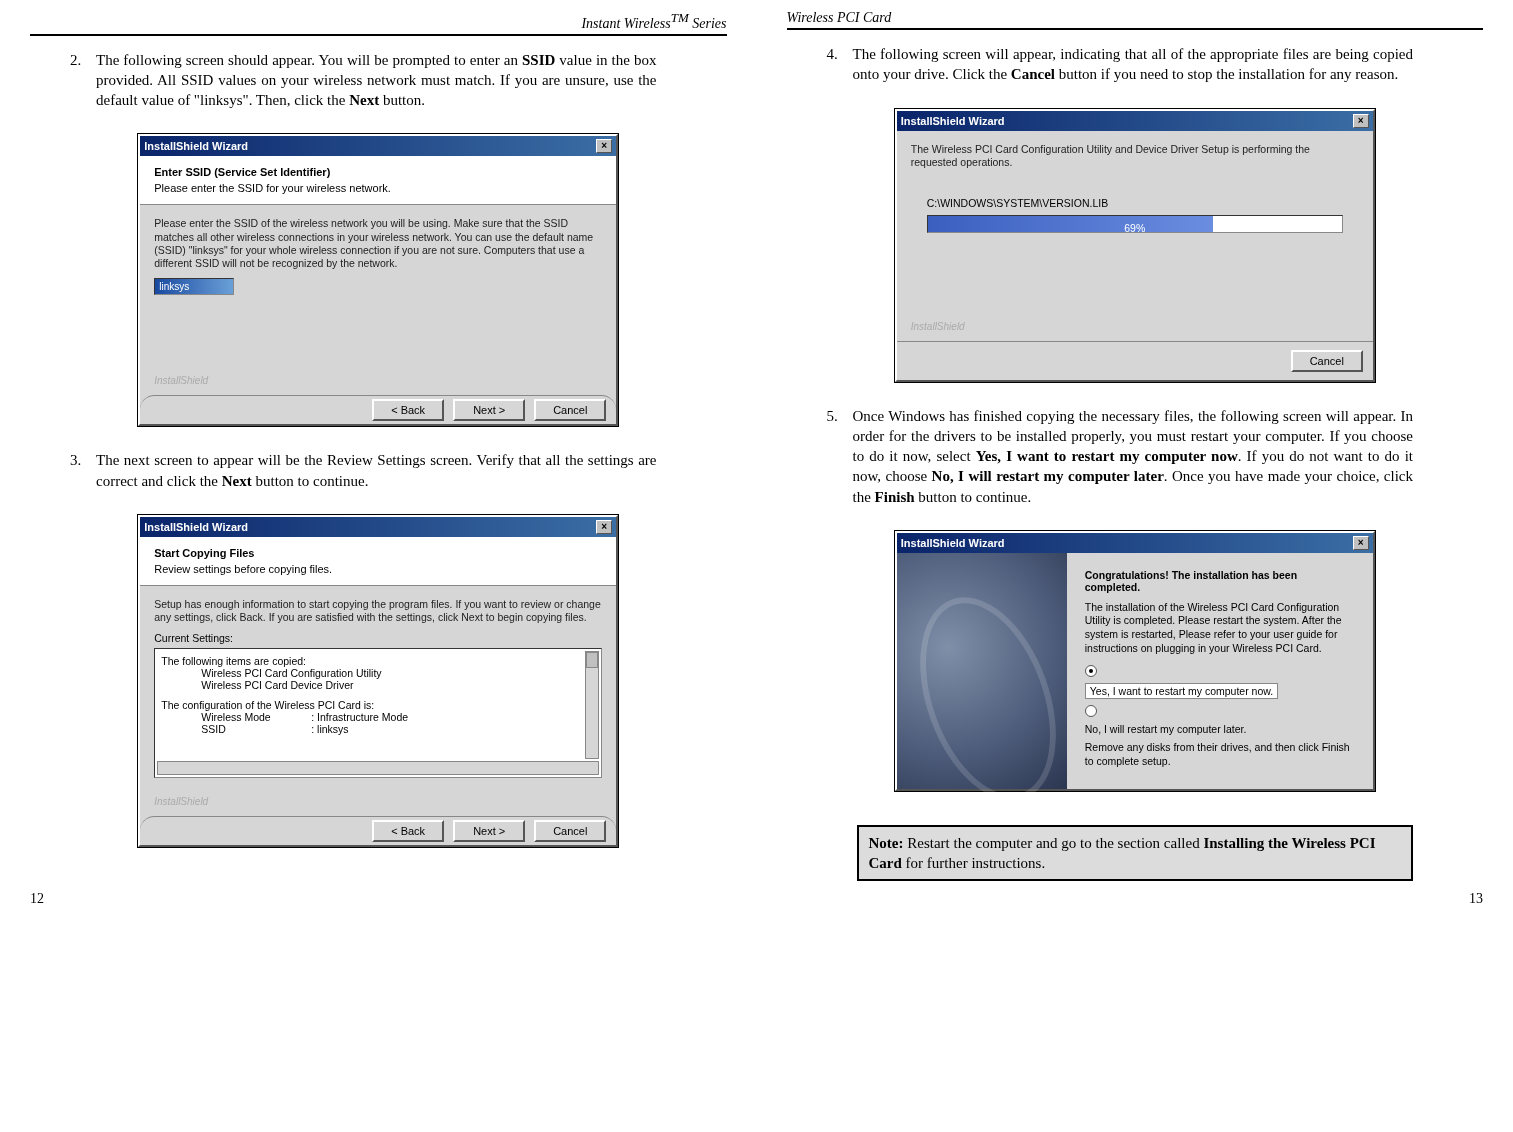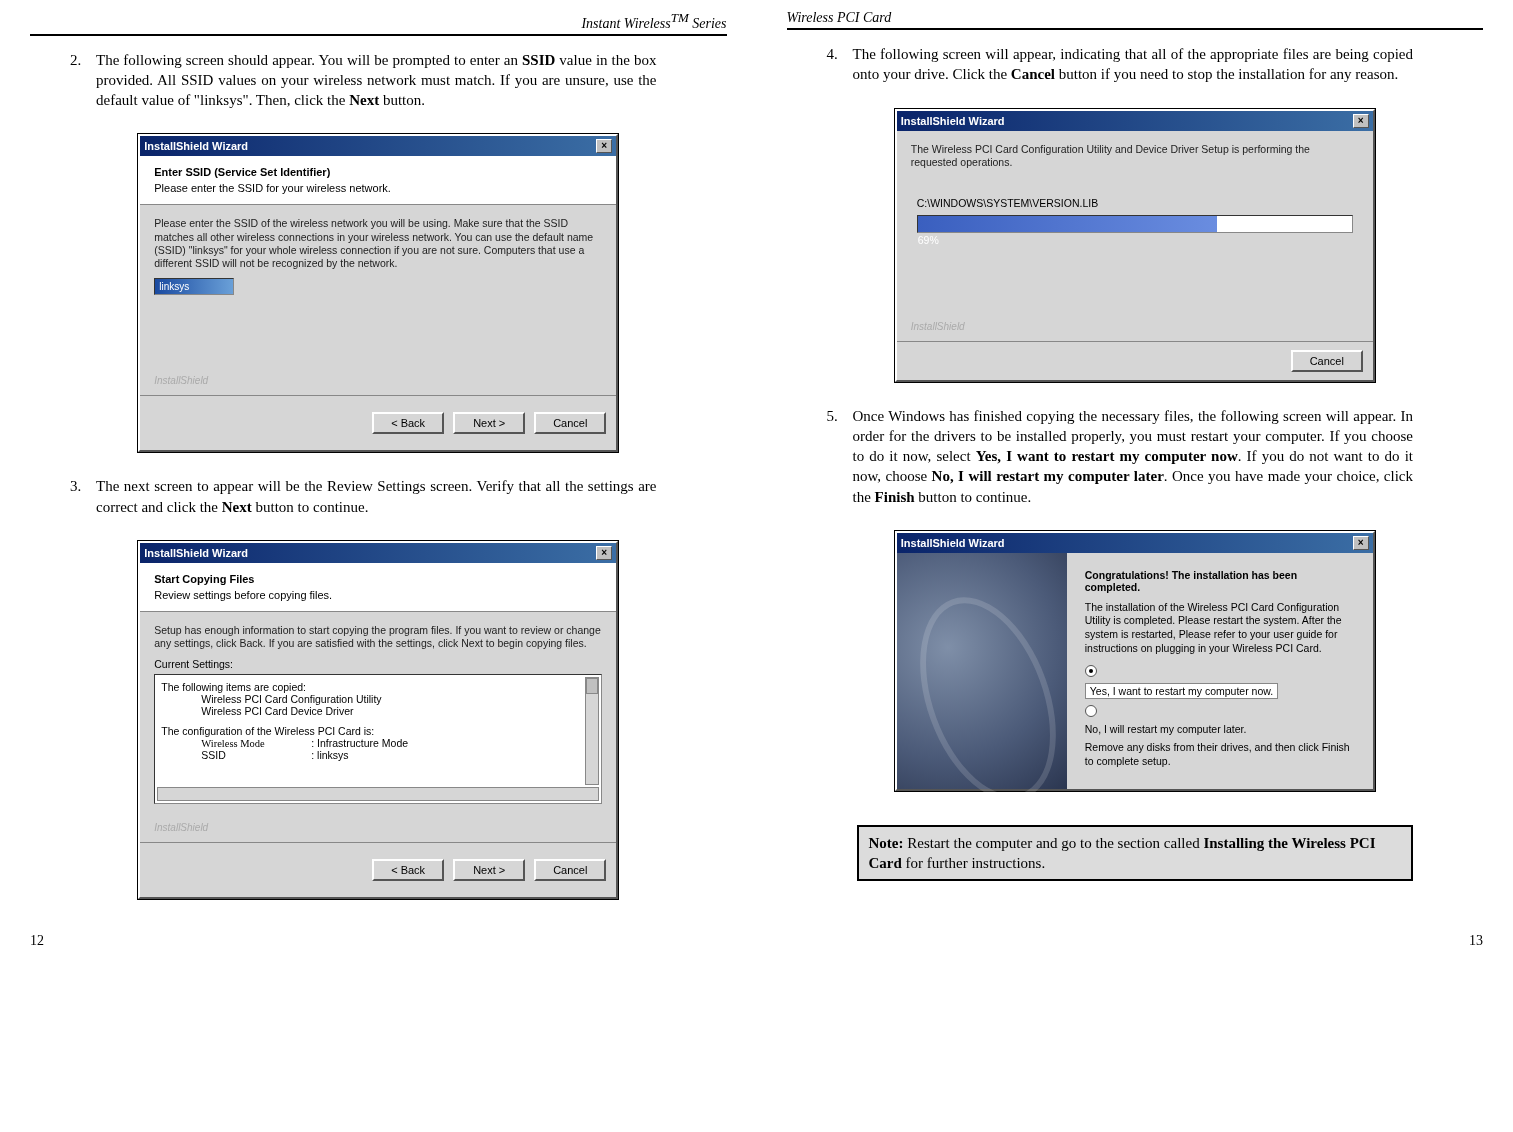--- a/index.html
+++ b/index.html
@@ -80,22 +80,23 @@
   .greybody p { margin-bottom: 8px; color:#222; font-size:10.5px; line-height:1.25; }
   .ssid-input {
     width: 80px; padding: 2px 4px;
     background: linear-gradient(to right, #1a4aa0, #6aa0d8);
     border: 1px inset #888;
     color:#fff; font-size:10px;
     margin-top:6px;
   }
   .btnrow {
     border-top: 1px solid #888;
-    padding: 16px 10px;
+    padding: 3px 10px;
     text-align: right;
+    border-radius: 15px;
   }
   .wbtn {
     display:inline-block;
     min-width: 72px;
     padding: 3px 10px;
     background: #d6d6d6;
     border: 2px solid #fff;
     border-right-color:#555; border-bottom-color:#555;
     font-size: 11px; text-align:center;
     margin-left: 6px;
@@ -112,25 +113,25 @@
   }
   .listbox .scroll::before, .listbox .scroll::after {
     content:""; position:absolute; left:0; right:0; height:14px;
     background:#c0c0c0; border:1px solid #888;
   }
   .listbox .scroll::before { top:0; }
   .listbox .scroll-h {
     position:absolute; left:2px; right:2px; bottom:2px; height:14px;
     background:#d6d6d6; border:1px solid #888;
   }
-  .progress-wrap { margin:28px 6px 6px; }
+  .progress-wrap { margin:28px 16px 6px; }
   .progress-path { font-size:10.5px; margin-bottom:6px; }
   .progress-bar { width:100%; height:18px; border:1px inset #888; background:#fff; position:relative; }
   .progress-fill { position:absolute; left:0; top:0; bottom:0; width:69%; background: linear-gradient(to right, #3a5fbf, #6a8de0); }
-  .progress-lbl { position:absolute; width:100%; font-size:10.5px; top:18px; color:#fff; }
+  .progress-lbl { position:absolute; width:100%; text-align:center; font-size:10.5px; top:6px; color:#fff; }
   .btnrow2 { padding:8px 10px; text-align:right; }
   .final { display:flex; padding:0; background:#d6d6d6; }
   .sidegfx {
     width:170px; background: radial-gradient(circle at 30% 40%, #7f8fa8 0%, #4b5a78 60%, #2b3650 100%);
     position:relative;
   }
   .sidegfx::after {
     content:""; position:absolute; left:30px; top:40px; width:110px; height:200px;
     border:6px solid rgba(255,255,255,.15); border-radius:50%;
     transform: rotate(-20deg);
@@ -207,21 +208,21 @@
     </div>
     <div class="greybody" style="min-height:230px;">
       <p>Setup has enough information to start copying the program files.  If you want to review or change any settings, click Back.  If you are satisfied with the settings, click Next to begin copying files.</p>
       <div style="font-size:10.5px; margin-bottom:4px;">Current Settings:</div>
       <div class="listbox">
         <div>The following items are copied:</div>
         <div style="padding-left:40px;">Wireless PCI Card Configuration Utility</div>
         <div style="padding-left:40px;">Wireless PCI Card Device Driver</div>
         <div style="margin-top:8px;">The configuration of the Wireless PCI Card is:</div>
         <div style="padding-left:40px;">
-          <span style="display:inline-block; width:110px;font-family:Liberation Serif, serif;">Wireless Mode</span><span>: Infrastructure Mode</span>
+          <span style="display:inline-block; width:110px;">Wireless Mode</span><span>: Infrastructure Mode</span>
         </div>
         <div style="padding-left:40px;">
           <span style="display:inline-block; width:110px;">SSID</span><span>: linksys</span>
         </div>
         <div class="scroll"></div>
         <div class="scroll-h"></div>
       </div>
       <span class="brand">InstallShield</span>
     </div>
     <div class="btnrow">

